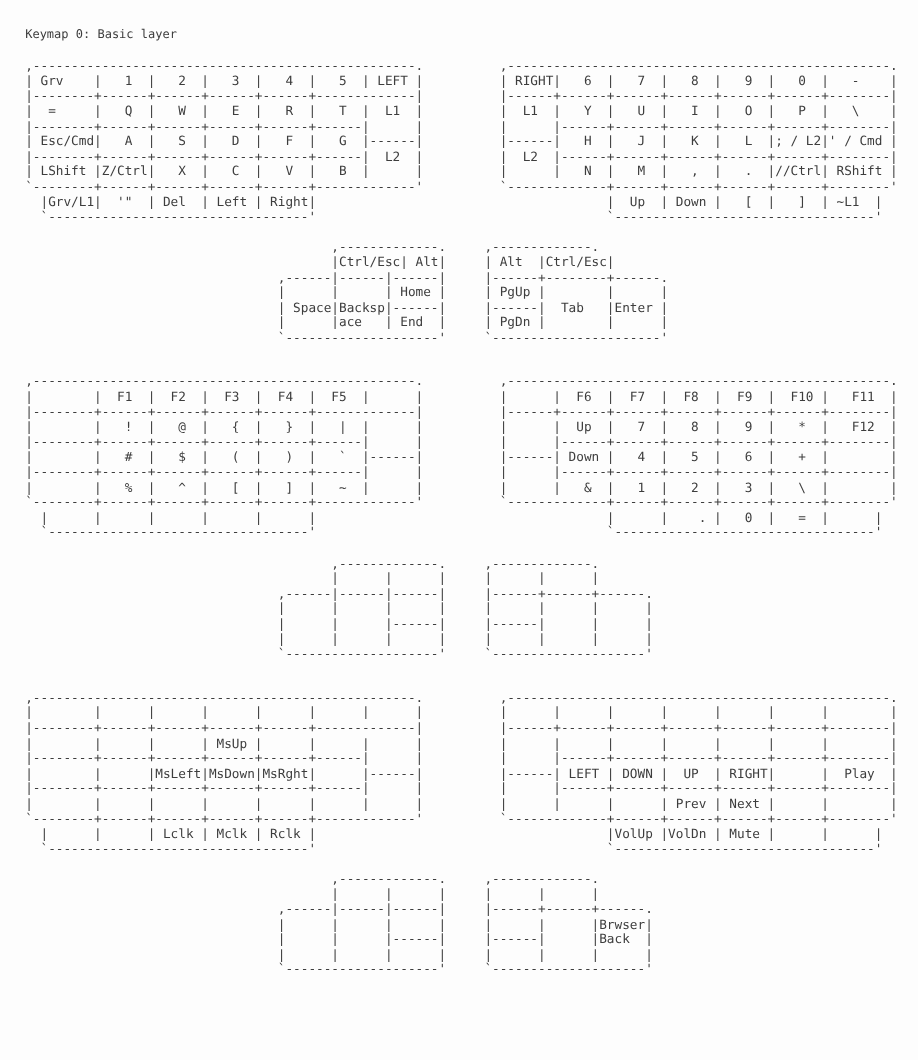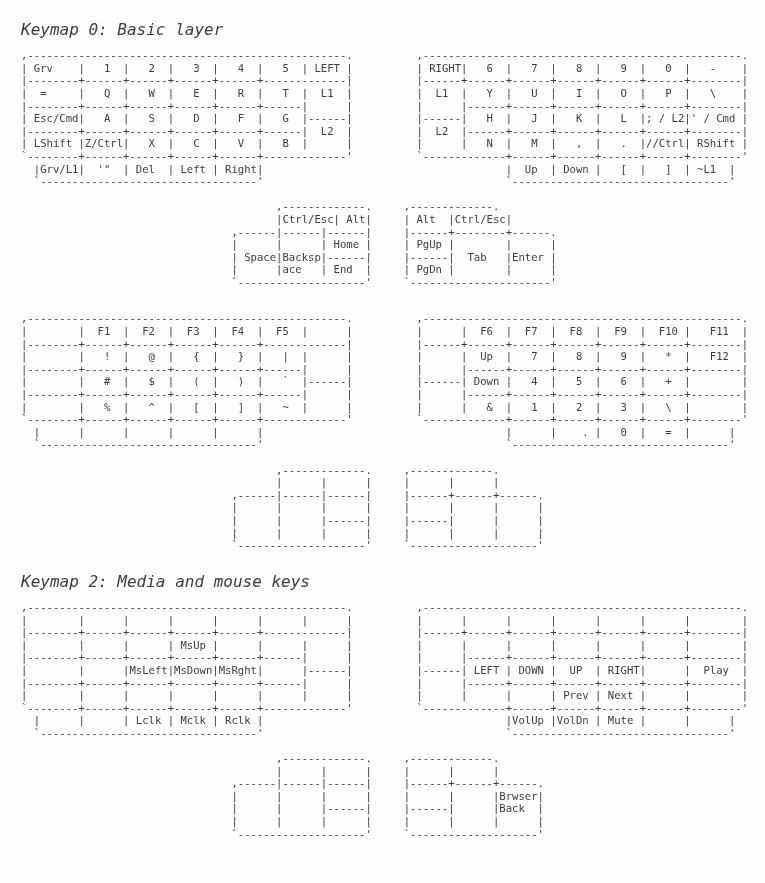--- a/index.html
+++ b/index.html
@@ -15,25 +15,24 @@
     color: #3d3d3d;
     font-family: "DejaVu Sans Mono", "Liberation Mono", monospace;
   }
   .doc {
     padding: 24px 6px 10px 21px;
   }
   .keymap-section {
     margin-bottom: 24px;
   }
   .keymap-title {
-    font-size: 16px;
+    font-size: 10px;
     line-height: 12.6px;
     white-space: pre;
     margin: 0 0 12.6px 0;
-    font-style: italic;
   }
   .keymap-art {
     margin: 0;
     font-family: "DejaVu Sans Mono", "Liberation Mono", monospace;
     font-size: 10.6px;
     line-height: 12.6px;
     white-space: pre;
     letter-spacing: 0;
   }
 </style>
@@ -81,21 +80,20 @@
                                         ,-------------.     ,-------------.
                                         |      |      |     |      |      |
                                  ,------|------|------|     |------+------+------.
                                  |      |      |      |     |      |      |      |
                                  |      |      |------|     |------|      |      |
                                  |      |      |      |     |      |      |      |
                                  `--------------------'     `--------------------'</pre>
   </section>
 
   <section class="keymap-section">
-    <div class="keymap-title">Keymap 2: Media and mouse keys</div>
     <pre class="keymap-art">,--------------------------------------------------.          ,--------------------------------------------------.
 |        |      |      |      |      |      |      |          |      |      |      |      |      |      |        |
 |--------+------+------+------+------+-------------|          |------+------+------+------+------+------+--------|
 |        |      |      | MsUp |      |      |      |          |      |      |      |      |      |      |        |
 |--------+------+------+------+------+------|      |          |      |------+------+------+------+------+--------|
 |        |      |MsLeft|MsDown|MsRght|      |------|          |------| LEFT | DOWN |  UP  | RIGHT|      |  Play  |
 |--------+------+------+------+------+------|      |          |      |------+------+------+------+------+--------|
 |        |      |      |      |      |      |      |          |      |      |      | Prev | Next |      |        |
 `--------+------+------+------+------+-------------'          `-------------+------+------+------+------+--------'
   |      |      | Lclk | Mclk | Rclk |                                      |VolUp |VolDn | Mute |      |      |

